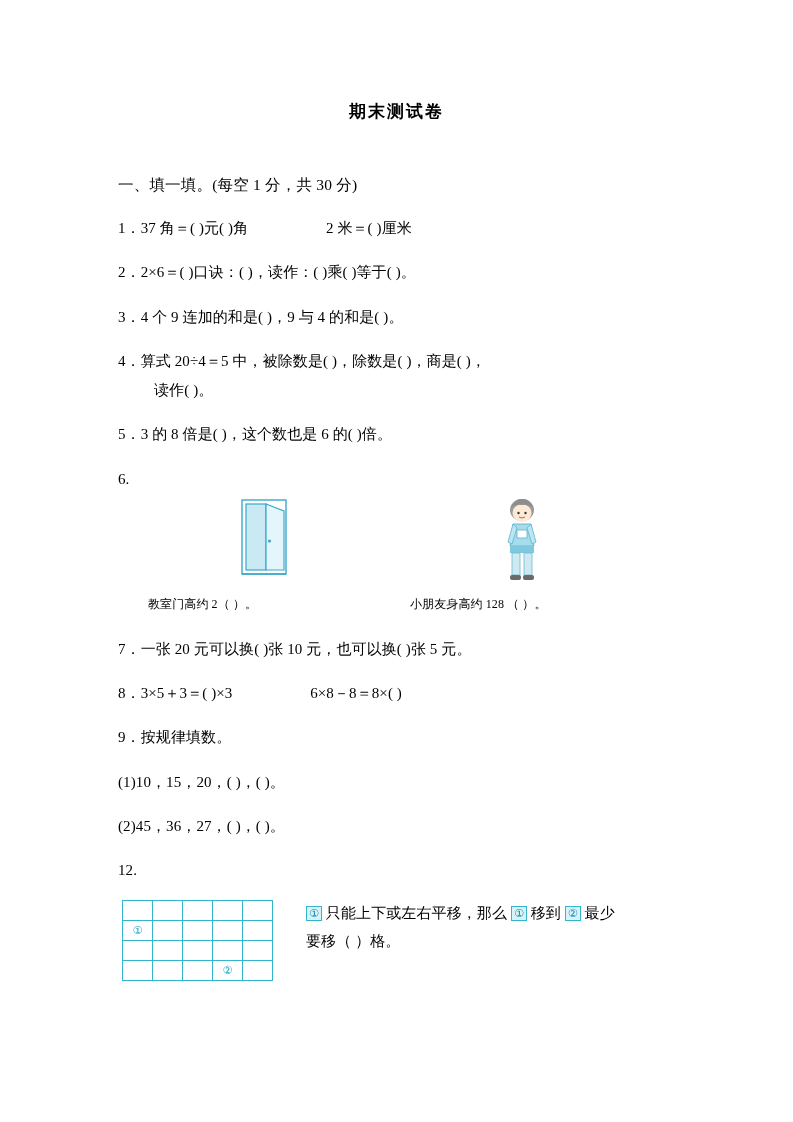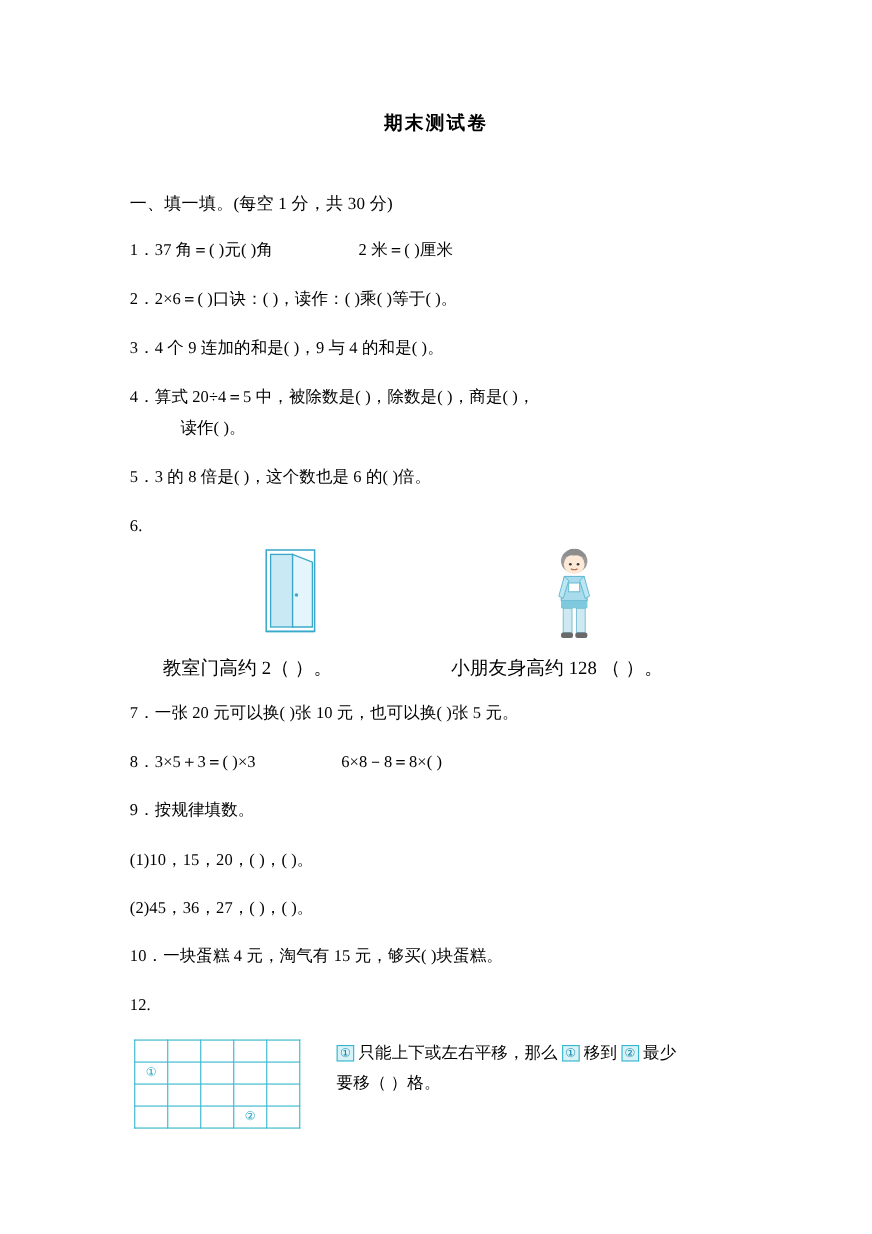--- a/index.html
+++ b/index.html
@@ -40,21 +40,21 @@
   .q {
     font-size: 15px;
     margin-top: 21px;
     line-height: 1.55;
     letter-spacing: 0.1px;
   }
   .q .lbl {
     display: inline-block;
   }
   .indent-cont {
-    margin-left: 46px;
+    margin-left: 36px;
     margin-top: 6px;
   }
   .gap-lg { display: inline-block; width: 70px; }
 
   
   .img-row {
     position: relative;
     height: 96px;
     margin-top: 6px;
   }
@@ -62,21 +62,21 @@
     position: absolute;
     left: 110px;
     top: 0;
   }
   .kid-wrap {
     position: absolute;
     left: 375px;
     top: 0;
   }
   .cap-row {
-    font-size: 17px;
+    font-size: 12px;
     margin-top: 2px;
     position: relative;
     height: 22px;
   }
   .cap1 { position: absolute; left: 30px; top: 0; }
   .cap2 { position: absolute; left: 292px; top: 0; text-align: right; }
 
   
   .q12-wrap {
     position: relative;
@@ -191,21 +191,20 @@
   <div class="q">
     <span class="lbl">8．3×5＋3＝(        )×3</span>
     <span class="gap-lg"></span>
     <span class="lbl">6×8－8＝8×(        )</span>
   </div>
 
   <div class="q">9．按规律填数。</div>
   <div class="q">(1)10，15，20，(        )，(        )。</div>
   <div class="q">(2)45，36，27，(        )，(        )。</div>
 
-  <div class="q">10．一块蛋糕 4 元，淘气有 15 元，够买(        )块蛋糕。</div>
 
 
   <div class="q">
     <span class="lbl">12.</span>
 
     <div class="q12-wrap">
       <table class="grid-box">
         <tbody>
             <tr>
           <td></td>

